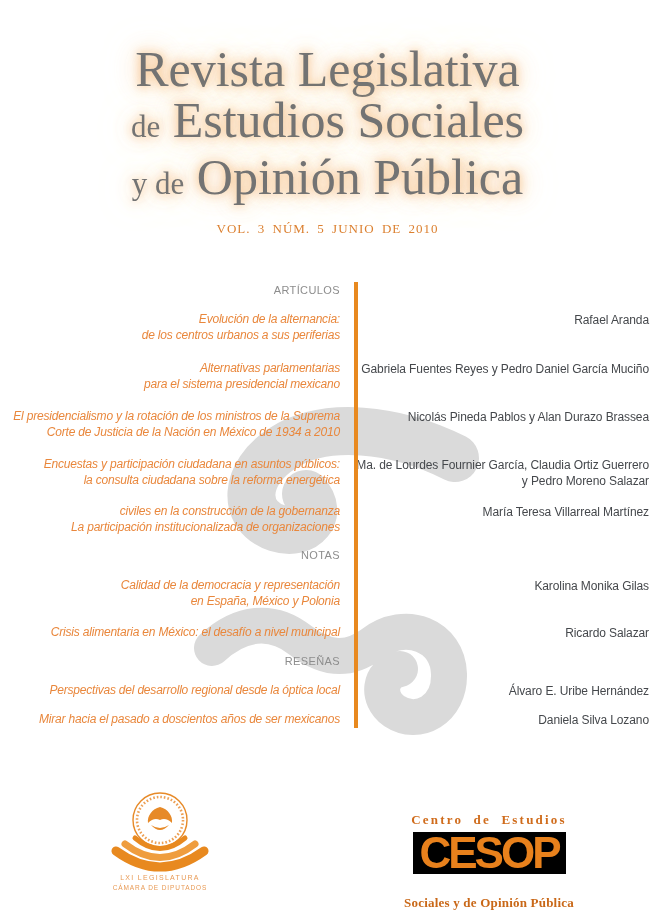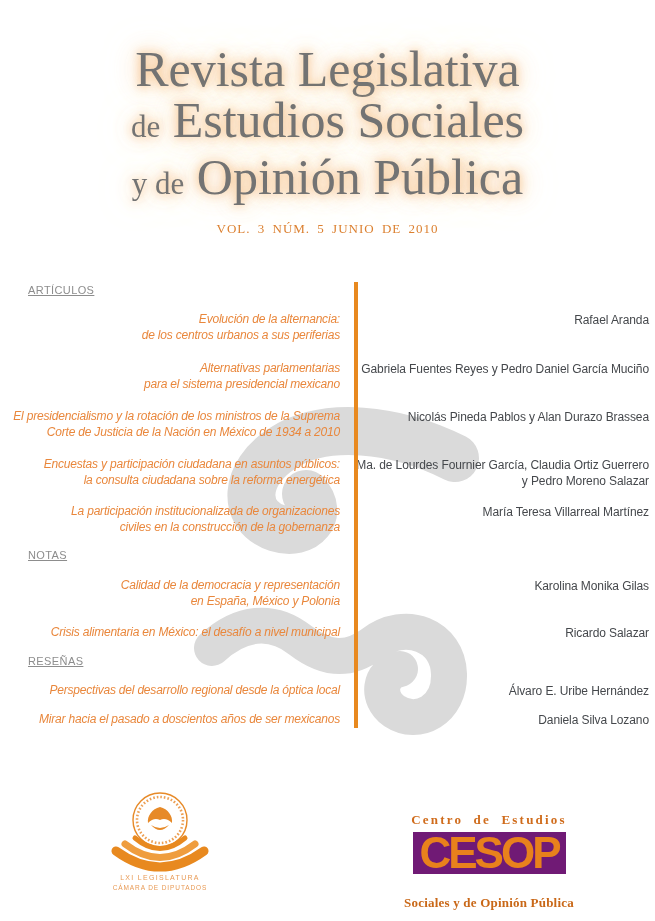--- a/index.html
+++ b/index.html
@@ -34,22 +34,23 @@
 
   
   .toc { position:absolute; left:0; top:0; width:655px; height:921px; z-index:1; }
   .toc-bar {
     position:absolute; left:354px; top:282px;
     width:4px; height:446px;
     background:#e8891f; z-index:2;
   }
   .toc-header {
     position:absolute; left:28px; width:312px;
+    text-align:right;
     font-size:11px; letter-spacing:0.4px;
-    color:#8d8d8d; z-index:1;text-decoration:underline;
+    color:#8d8d8d; z-index:1;
   }
   .toc-row { position:absolute; left:0; width:655px; z-index:1; }
   .toc-title {
     position:absolute; left:28px; top:0; width:312px;
     display:flex; flex-direction:column; align-items:flex-end;
     font-style:italic; color:#e9873c;
     font-size:12px; line-height:15.8px; letter-spacing:-0.2px;
   }
   .toc-title span { white-space:nowrap; }
   .toc-author {
@@ -71,21 +72,21 @@
   .legis-text.l2 { top:883px; font-size:6.5px; letter-spacing:0.9px; }
 
   .cesop { position:absolute; left:403px; top:812px; width:172px; text-align:center; z-index:1; }
   .cesop-top {
     font-family:"Liberation Serif", serif; font-weight:bold;
     font-size:13px; letter-spacing:2.2px; word-spacing:5px;
     color:#d06c1c;
   }
   .cesop-box {
     margin:4px auto 0 auto; width:153px; height:42px;
-    background:#701a75;
+    background:#000000;
     display:flex; align-items:center; justify-content:center;
     overflow:visible;
   }
   .cesop-acronym {
     font-family:"Liberation Sans", sans-serif; font-weight:bold;
     font-size:44px; line-height:42px; letter-spacing:-3px;
     color:#e8811c;
   }
   .cesop-bottom {
     margin-top:21px;
@@ -152,22 +153,22 @@
         <span>la consulta ciudadana sobre la reforma energética</span>
       </div>
       <div class="toc-author">
         <span>Ma. de Lourdes Fournier García, Claudia Ortiz Guerrero</span>
         <span>y Pedro Moreno Salazar</span>
       </div>
     </div>
 
     <div class="toc-row" style="top:504px">
       <div class="toc-title">
+        <span>civiles en la construcción de la gobernanza</span>
         <span>La participación institucionalizada de organizaciones</span>
-        <span>civiles en la construcción de la gobernanza</span>
       </div>
       <div class="toc-author">
         <span>María Teresa Villarreal Martínez</span>
       </div>
     </div>
 
     <div class="toc-header" style="top:549px">NOTAS</div>
 
     <div class="toc-row" style="top:578px">
       <div class="toc-title">

